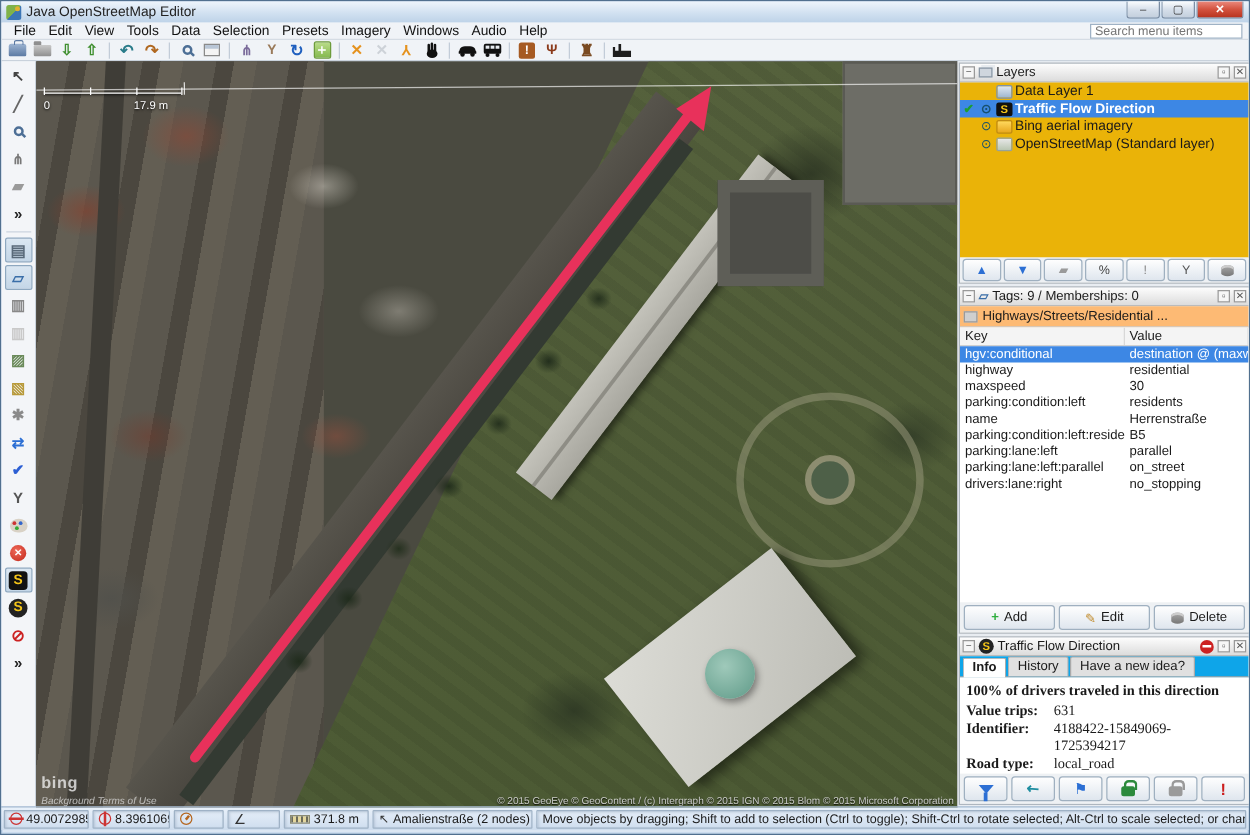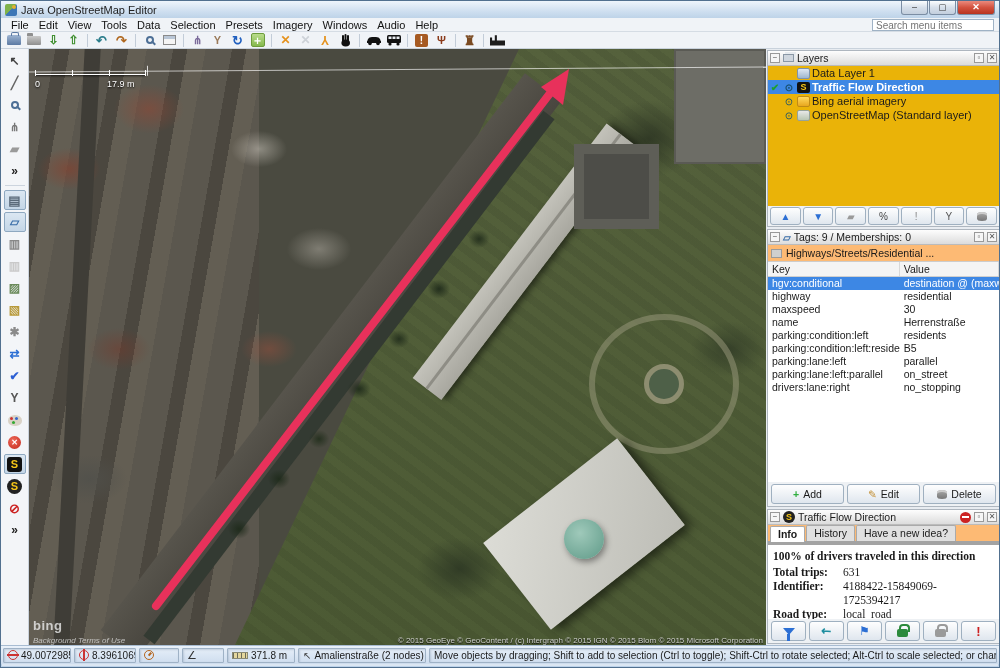--- a/index.html
+++ b/index.html
@@ -164,21 +164,21 @@
   .ck { width:57%; flex:0 0 57%; }
   .cv { flex:1; }
   .tg-row.sel { background:#3d87e4; color:#fff; }
   .tag-btns { flex:0 0 24px; display:flex; gap:3px; padding:2px 3px; background:#eef1f4; }
   .tag-btns .sbtn { font-size:10.5px; gap:4px; }
   .plus { color:#2fae3e; font-weight:bold; }
   .pencil { color:#c08a2a; }
 
   
   .traffic-panel { flex:1 1 auto; }
-  .tabs { flex:0 0 17px; display:flex; align-items:flex-end; background:#fdba74; padding-left:2px; gap:1px; border-bottom:4px solid #a3a3a3; }
+  .tabs { flex:0 0 17px; display:flex; align-items:flex-end; background:#0ea5e9; padding-left:2px; gap:1px; border-bottom:1px solid #a3a3a3; }
   .tab { padding:1px 7px 2px; font-size:10.5px; border:1px solid #aaa; border-bottom:none; background:#e0e0e0; border-radius:2px 2px 0 0; }
   .tab.active { background:#fff; font-weight:bold; position:relative; top:1px; }
   .tf-body { flex:1; background:#fff; font-family:"Liberation Serif",serif; font-size:11.5px; padding:4px 5px; line-height:14px; overflow:hidden; }
   .tf-head { font-weight:bold; margin-bottom:2px; }
   .tf-row { display:flex; }
   .tf-row b { flex:0 0 70px; }
   .tf-btns { flex:0 0 24px; display:flex; gap:3px; padding:2px 3px; background:#eef1f4; }
   .funnel { width:0; height:0; border-left:6px solid transparent; border-right:6px solid transparent; border-top:7px solid #2c6fd4; position:relative; }
   .funnel::after { content:""; position:absolute; left:-1.5px; top:-1px; width:3px; height:7px; background:#2c6fd4; }
   .sendarr { color:#1f8ea0; font-size:12px; transform:rotate(-40deg); font-weight:bold; }
@@ -521,26 +521,26 @@
           </div>
         <div class="tg-row">
             <div class="ck">highway</div>
             <div class="cv">residential</div>
           </div>
         <div class="tg-row">
             <div class="ck">maxspeed</div>
             <div class="cv">30</div>
           </div>
         <div class="tg-row">
+            <div class="ck">parking:condition:left</div>
+            <div class="cv">residents</div>
+          </div>
+        <div class="tg-row">
             <div class="ck">name</div>
             <div class="cv">Herrenstraße</div>
-          </div>
-        <div class="tg-row">
-            <div class="ck">parking:condition:left</div>
-            <div class="cv">residents</div>
           </div>
         <div class="tg-row">
             <div class="ck">parking:condition:left:residents</div>
             <div class="cv">B5</div>
           </div>
         <div class="tg-row">
             <div class="ck">parking:lane:left</div>
             <div class="cv">parallel</div>
           </div>
         <div class="tg-row">
@@ -578,21 +578,21 @@
         <span class="mini">✕</span>
       </div>
       <div class="tabs">
         <div class="tab active">Info</div>
         <div class="tab">History</div>
         <div class="tab">Have a new idea?</div>
       </div>
       <div class="tf-body">
         <div class="tf-head">100% of drivers traveled in this direction</div>
         <div class="tf-row">
-            <b>Total trips:</b>
+            <b>Value trips:</b>
             <span>631</span>
           </div>
         <div class="tf-row">
             <b>Identifier:</b>
             <span>4188422-15849069-1725394217</span>
           </div>
         <div class="tf-row">
             <b>Road type:</b>
             <span>local_road</span>
           </div>

